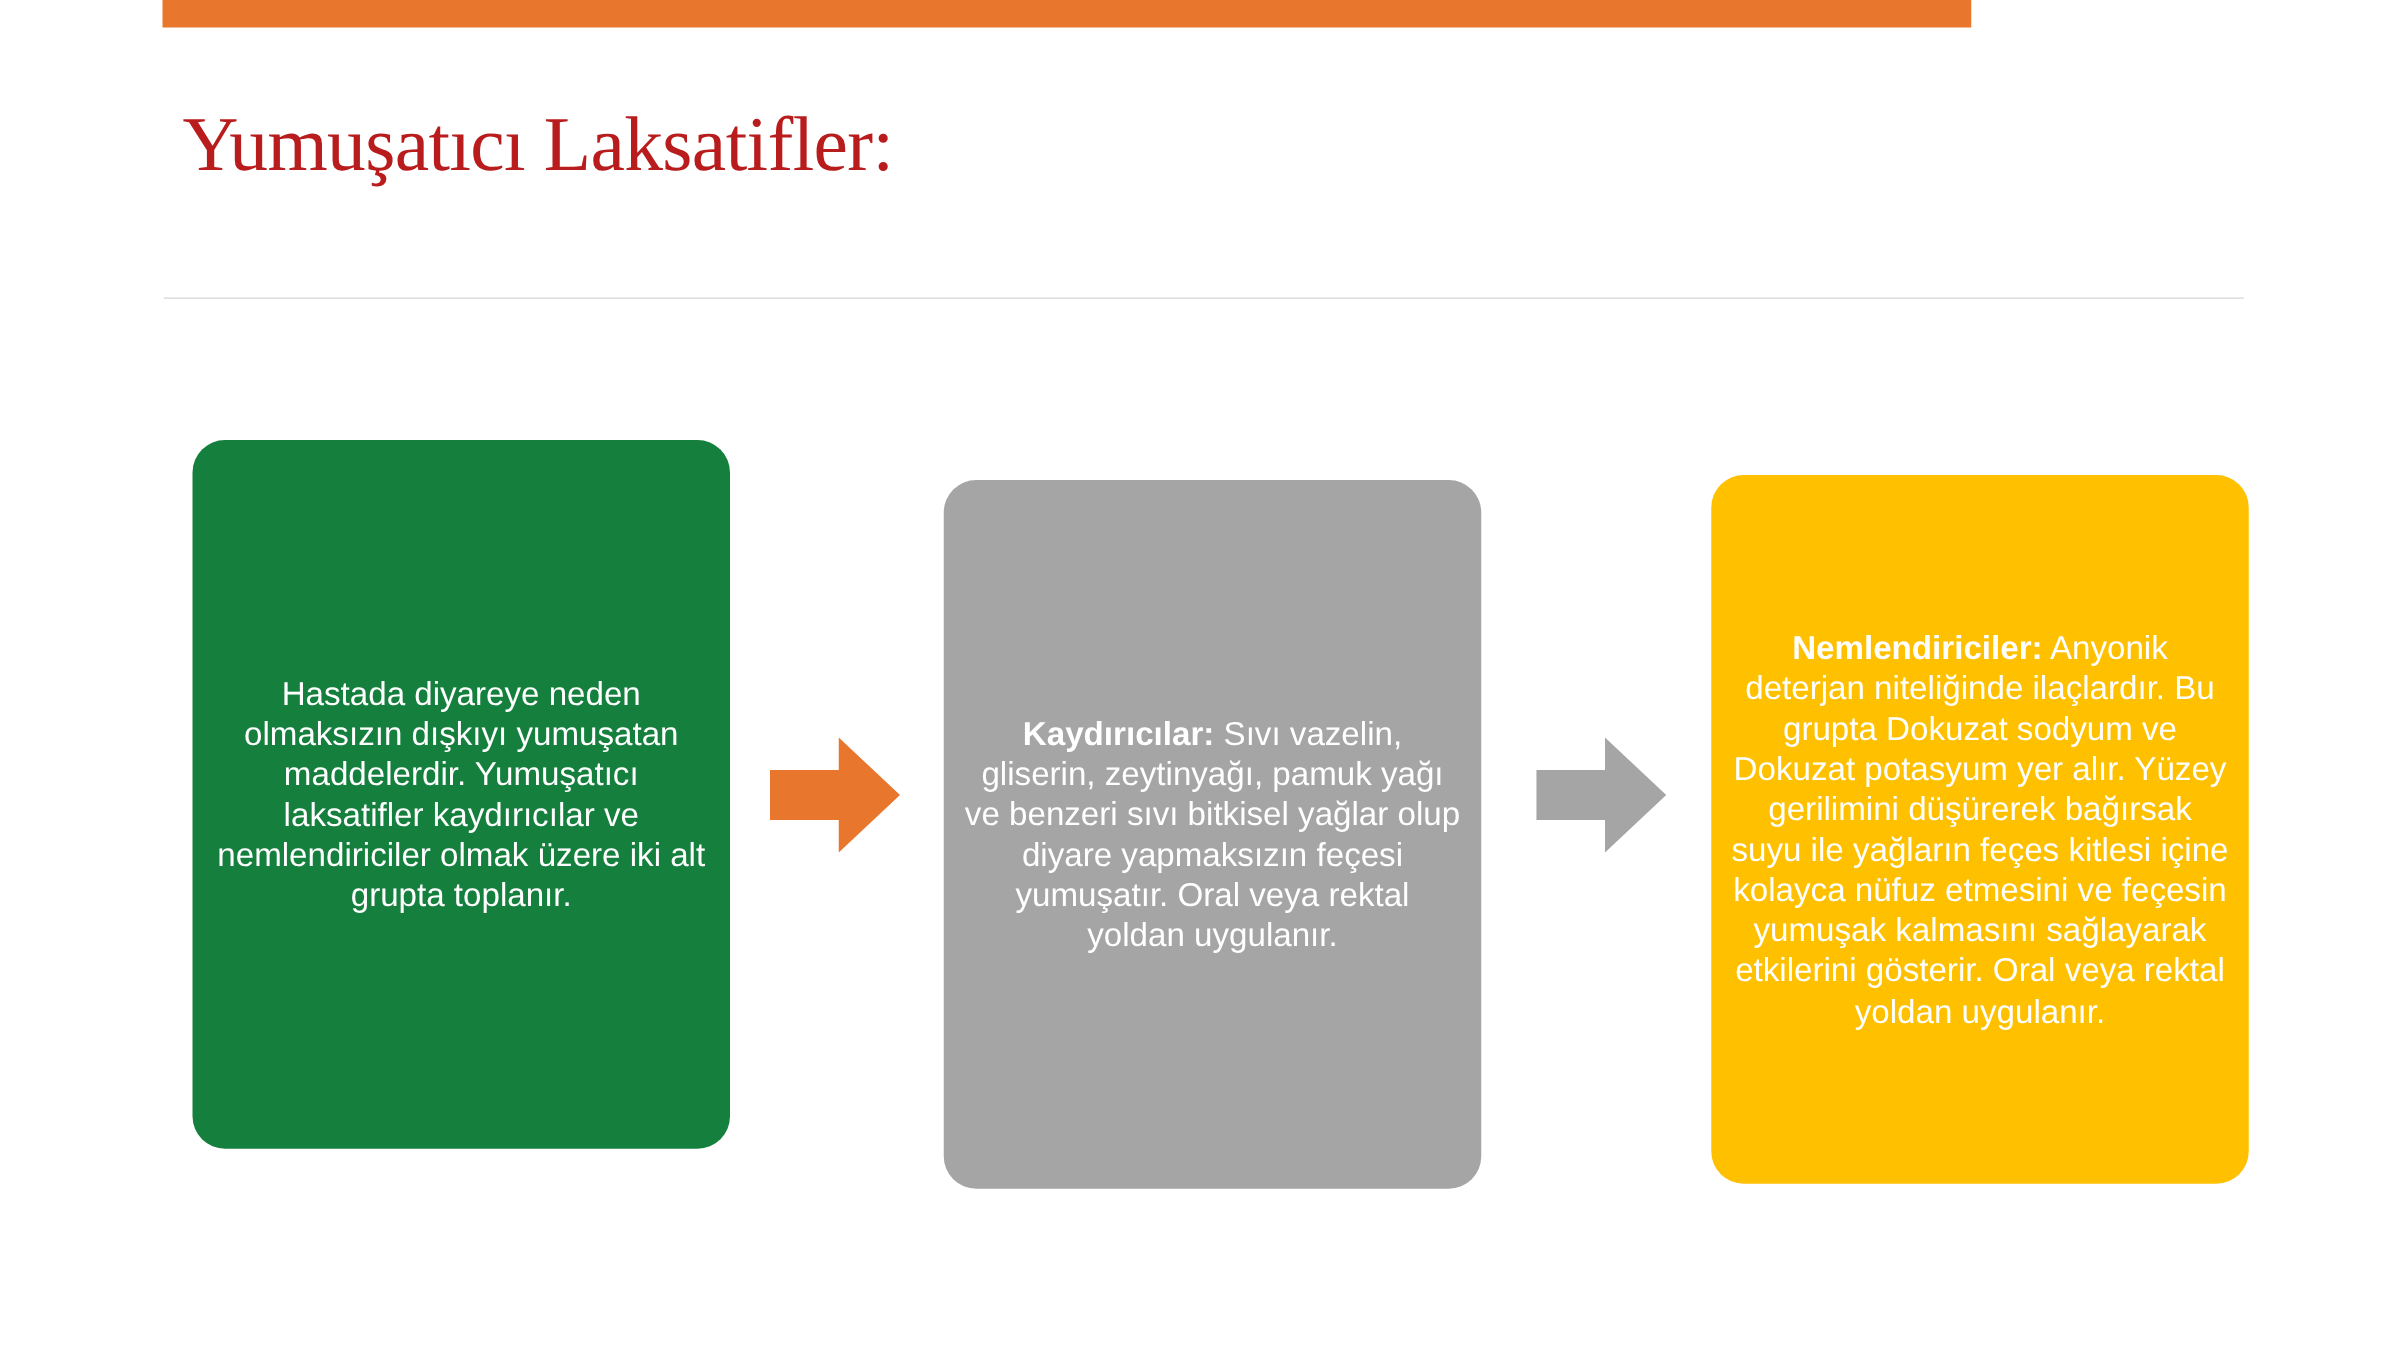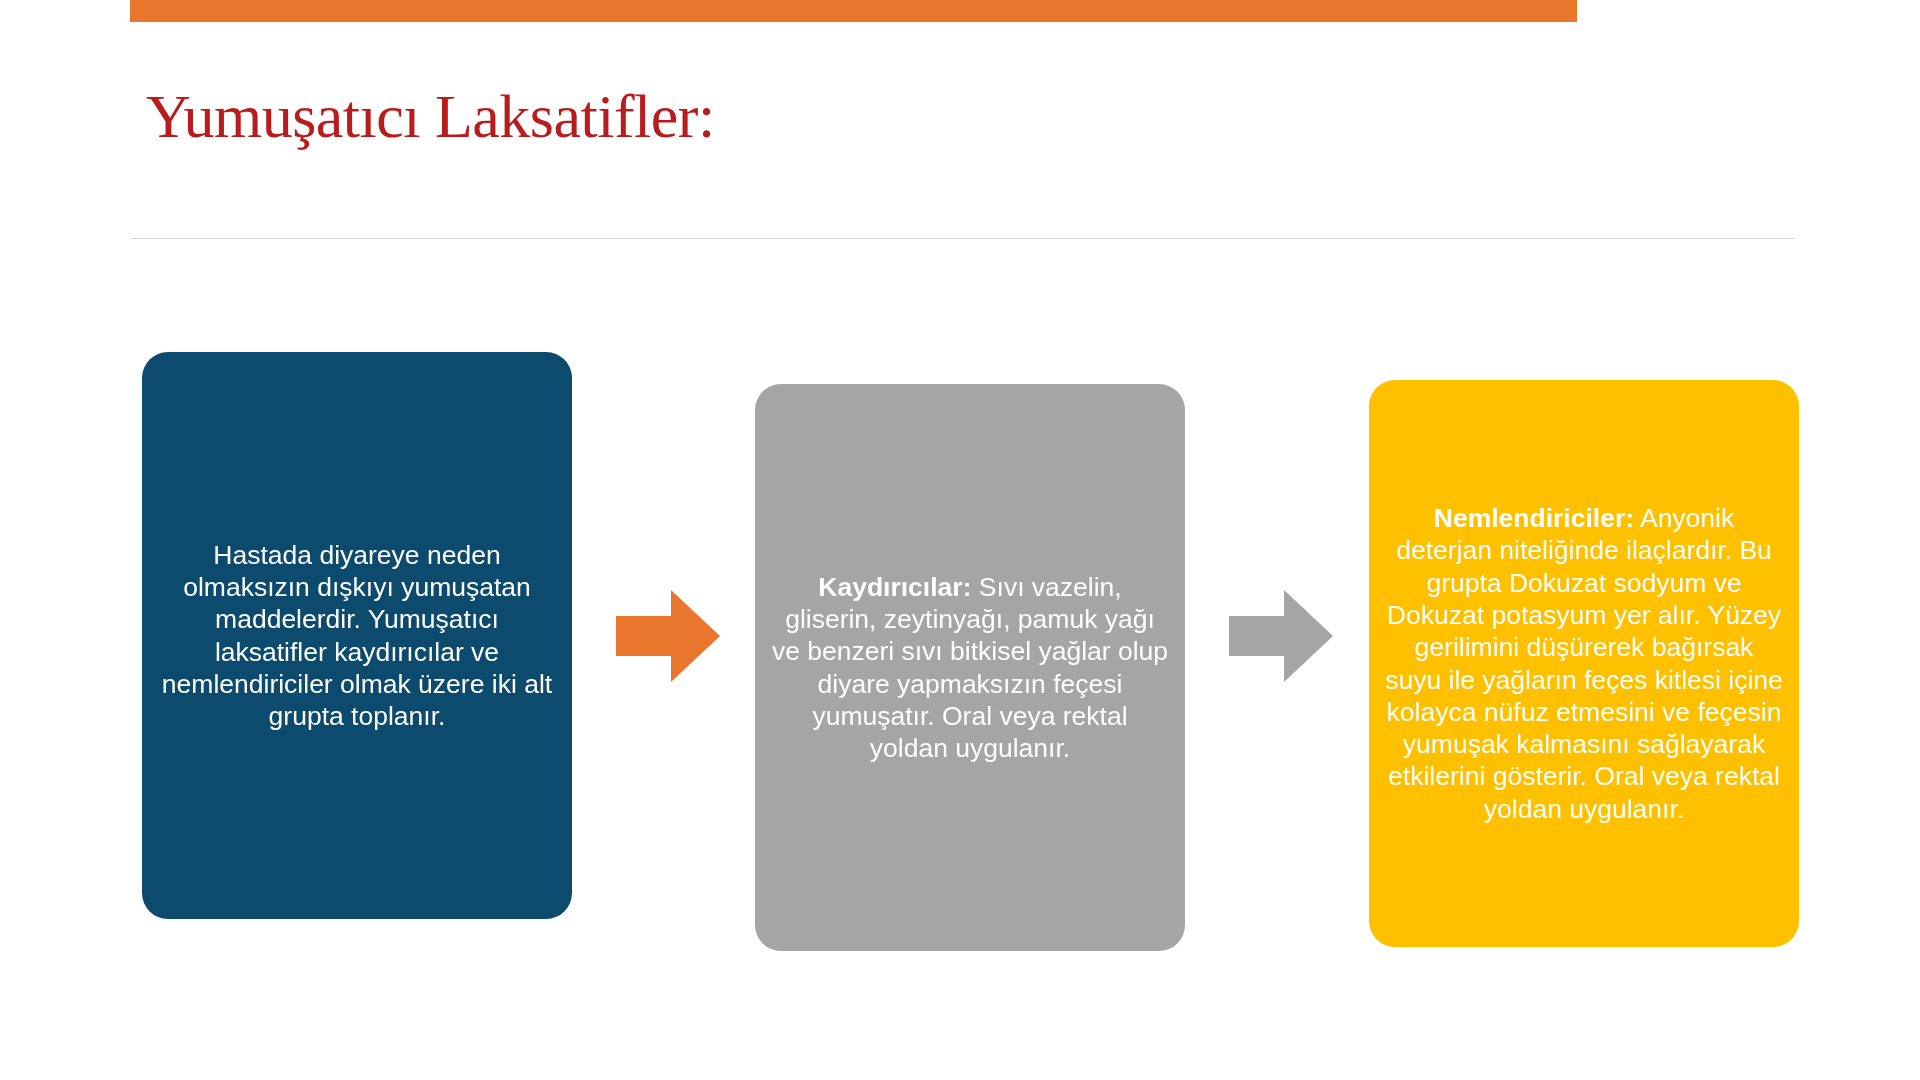--- a/index.html
+++ b/index.html
@@ -120,21 +120,21 @@
 <body style="background: rgb(255, 255, 255);">
 
 <div id="top-bar" style="background: rgb(232, 118, 44);"></div>
 
 <div id="slide-title">Yumuşatıcı Laksatifler:</div>
 
 <div id="title-divider" style="background: rgb(213, 213, 213);"></div>
 
 <div id="diagram">
 
-  <div class="node" id="node-1" style="background: #0c4a6e; color: rgb(255, 255, 255);">
+  <div class="node" id="node-1" style="background: #15803d; color: rgb(255, 255, 255); margin-left: 12px;">
     <div class="node-text">
       <b></b><span>Hastada diyareye neden olmaksızın dışkıyı yumuşatan maddelerdir. Yumuşatıcı laksatifler kaydırıcılar ve nemlendiriciler olmak üzere iki alt grupta toplanır.</span>
     </div>
   </div>
 
   <div class="arrow" id="arrow-1">
     <svg viewBox="0 0 104 92" xmlns="http://www.w3.org/2000/svg">
       <polygon points="0,26 55,26 55,0 104,46 55,92 55,66 0,66" fill="#E8762C"></polygon>
     </svg>
   </div>

